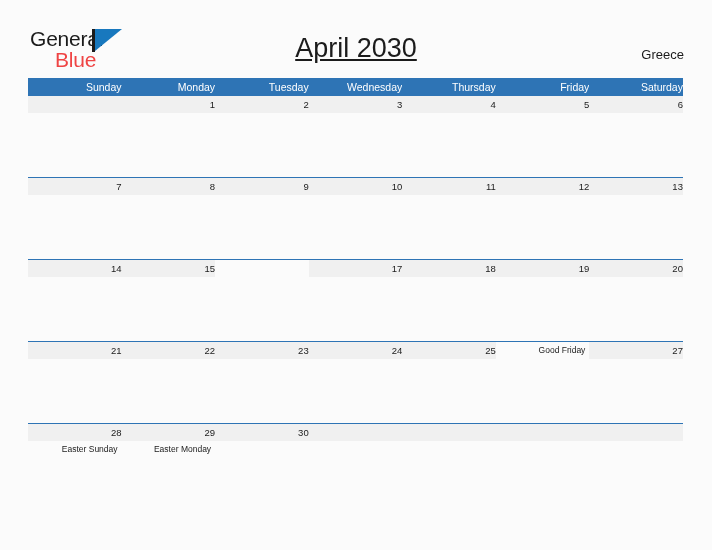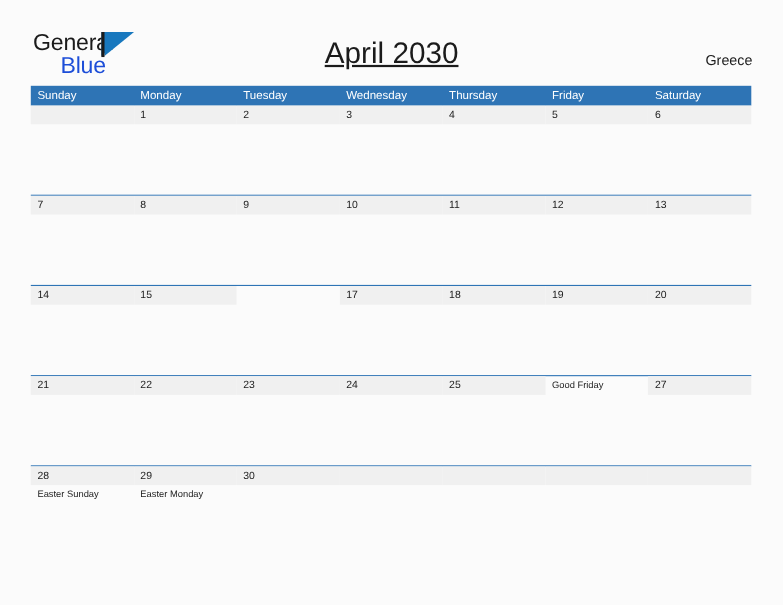--- a/index.html
+++ b/index.html
@@ -46,21 +46,21 @@
     top: 1px;
     width: 30px;
     height: 23px;
   }
   .logo-blue {
     position: absolute;
     left: 25px;
     top: 21px;
     font-size: 21px;
     letter-spacing: -0.2px;
-    color: #1d4ed8;
+    color: #ef4444;
     font-family: "Liberation Sans", sans-serif;
     line-height: 1;
   }
 
   .cal-title {
     position: absolute;
     left: 0;
     top: 33px;
     width: 712px;
     text-align: center;
@@ -79,20 +79,21 @@
     font-family: "Liberation Sans", sans-serif;
     margin-left: 26px;
   }
 
   
   .calendar {
     position: absolute;
     left: 28px;
     top: 78px;
     width: 655px;
+    text-align: right;
   }
 
   .weekday-row {
     display: flex;
     width: 655px;
     height: 18px;
     background: #2e74b5;
   }
   .weekday-cell {
     width: 93.57px;

